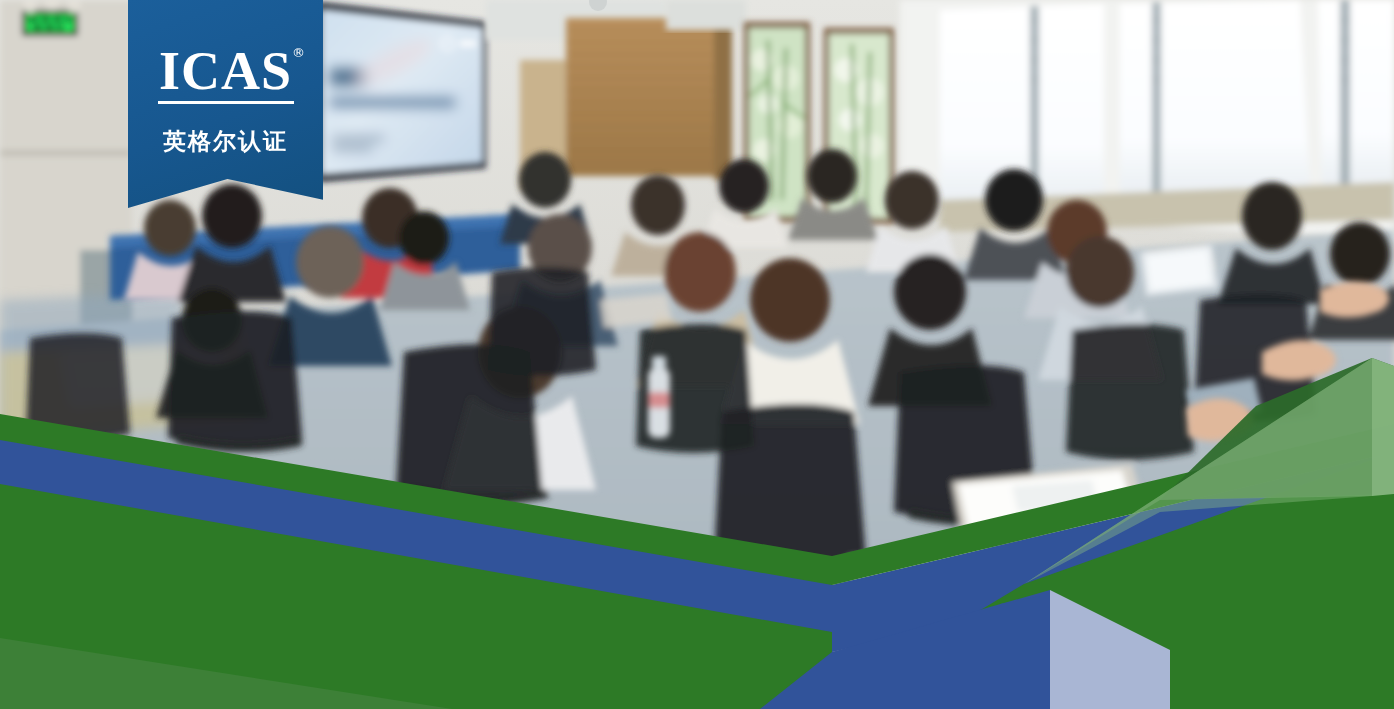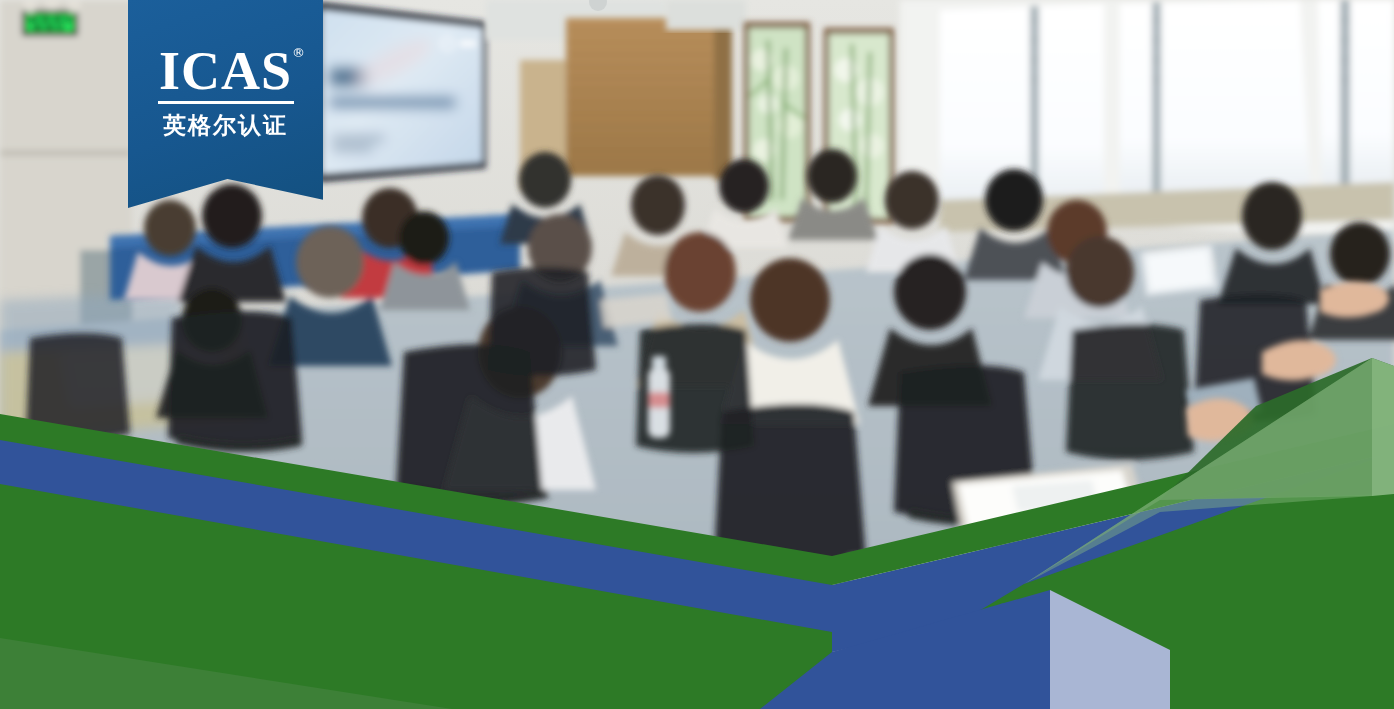--- a/index.html
+++ b/index.html
@@ -69,20 +69,21 @@
     background: #ffffff;
     margin: 3px auto 6px auto;
   }
   #logo-subtext {
     color: #ffffff;
     font-size: 23px;
     letter-spacing: 2px;
     font-family: "DejaVu Sans", sans-serif;
     font-weight: 600;
     white-space: nowrap;
+    margin-top: 16px;
   }
 
   
   #brand-geometry {
     position: absolute;
     inset: 0;
     pointer-events: none;
   }
   #brand-geometry svg { display: block; width: 100%; height: 100%; }
 

